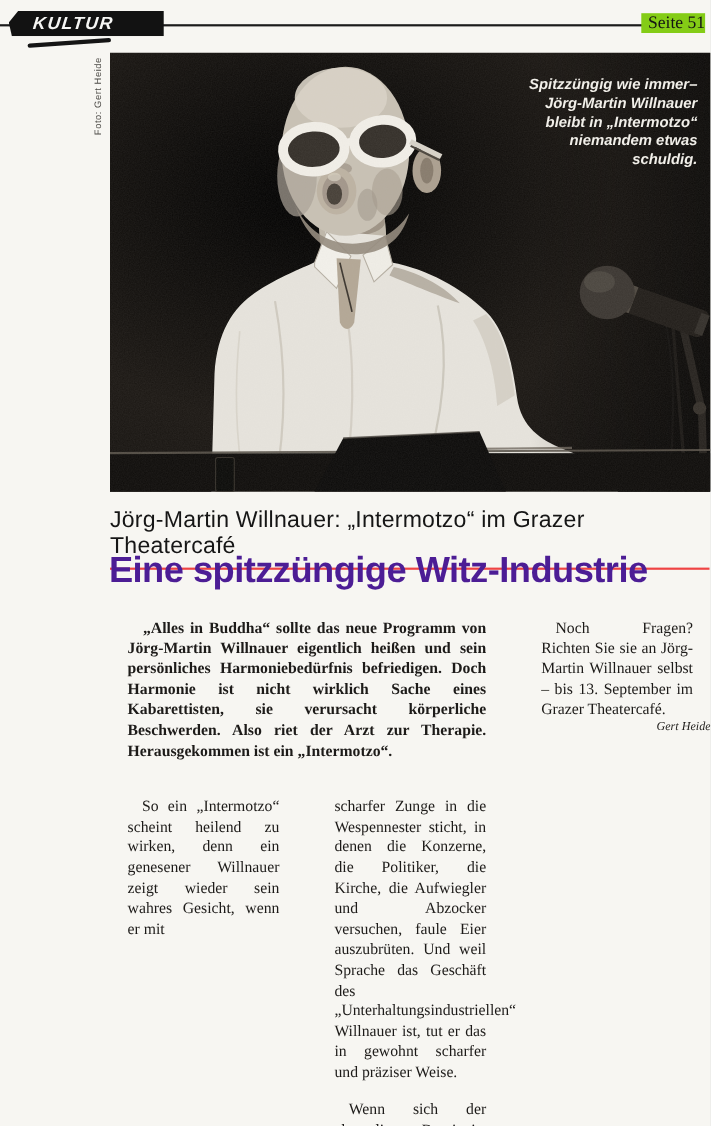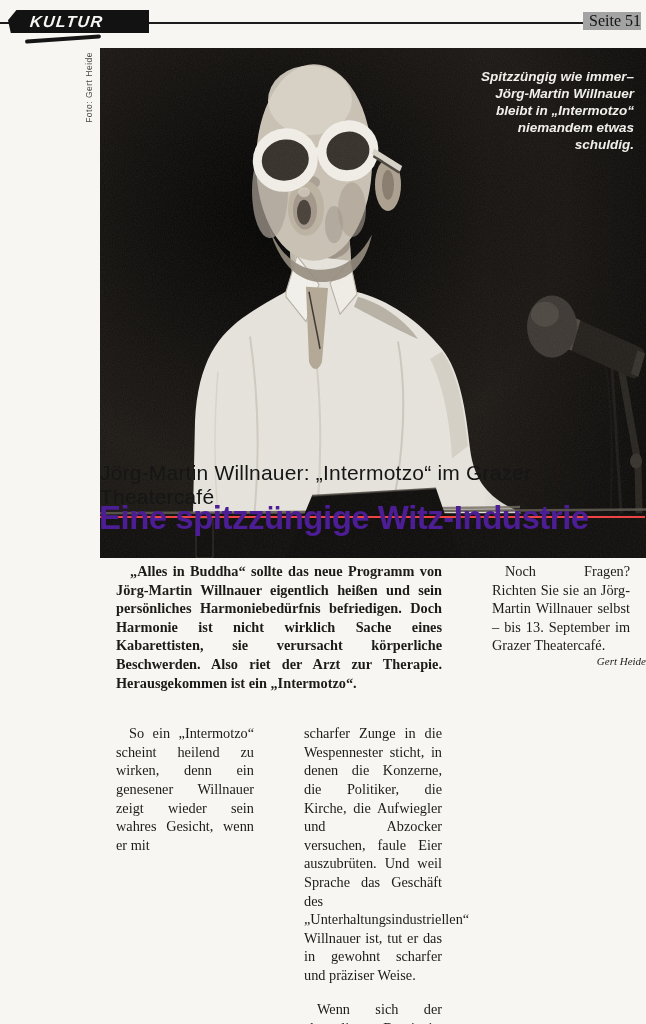--- a/index.html
+++ b/index.html
@@ -17,24 +17,24 @@
   .kultur-box span{
     font-family:"Liberation Sans",sans-serif;font-style:italic;font-weight:bold;
     font-size:16px;letter-spacing:1.5px;color:#f6f6f4;transform:skewX(-6deg);
   }
   .kultur-swoosh{
     position:absolute;left:25px;top:37px;width:76px;height:4px;background:#151515;
     border-radius:3px;transform:rotate(-4deg);
   }
   .page-number{
     position:absolute;right:5px;top:12px;font-size:16px;color:#141414;
-    background:#a3a3a3;padding-left:6px;
-  }
-  
-  .photo{position:absolute;left:100px;top:48px;width:546px;height:510px;background:#1b1713;}
+    background:#84cc16;padding-left:6px;
+  }
+  
+  .photo{position:absolute;left:100px;top:48px;width:546px;height:399px;background:#1b1713;}
   .photo svg{position:absolute;left:0;top:0;width:100%;height:100%;}
   .photo-caption{
     position:absolute;right:12px;top:20px;width:240px;text-align:right;
     font-family:"Liberation Sans",sans-serif;font-weight:bold;font-style:italic;
     font-size:13.5px;line-height:17px;color:#f1efe9;white-space:pre-line;
   }
   .photo-credit-wrap{position:absolute;left:84px;top:52px;width:12px;height:150px;}
   .photo-credit-wrap span{
     position:absolute;left:0;top:0;display:inline-block;white-space:nowrap;
     font-family:"Liberation Sans",sans-serif;font-size:8.5px;color:#4c4a46;

